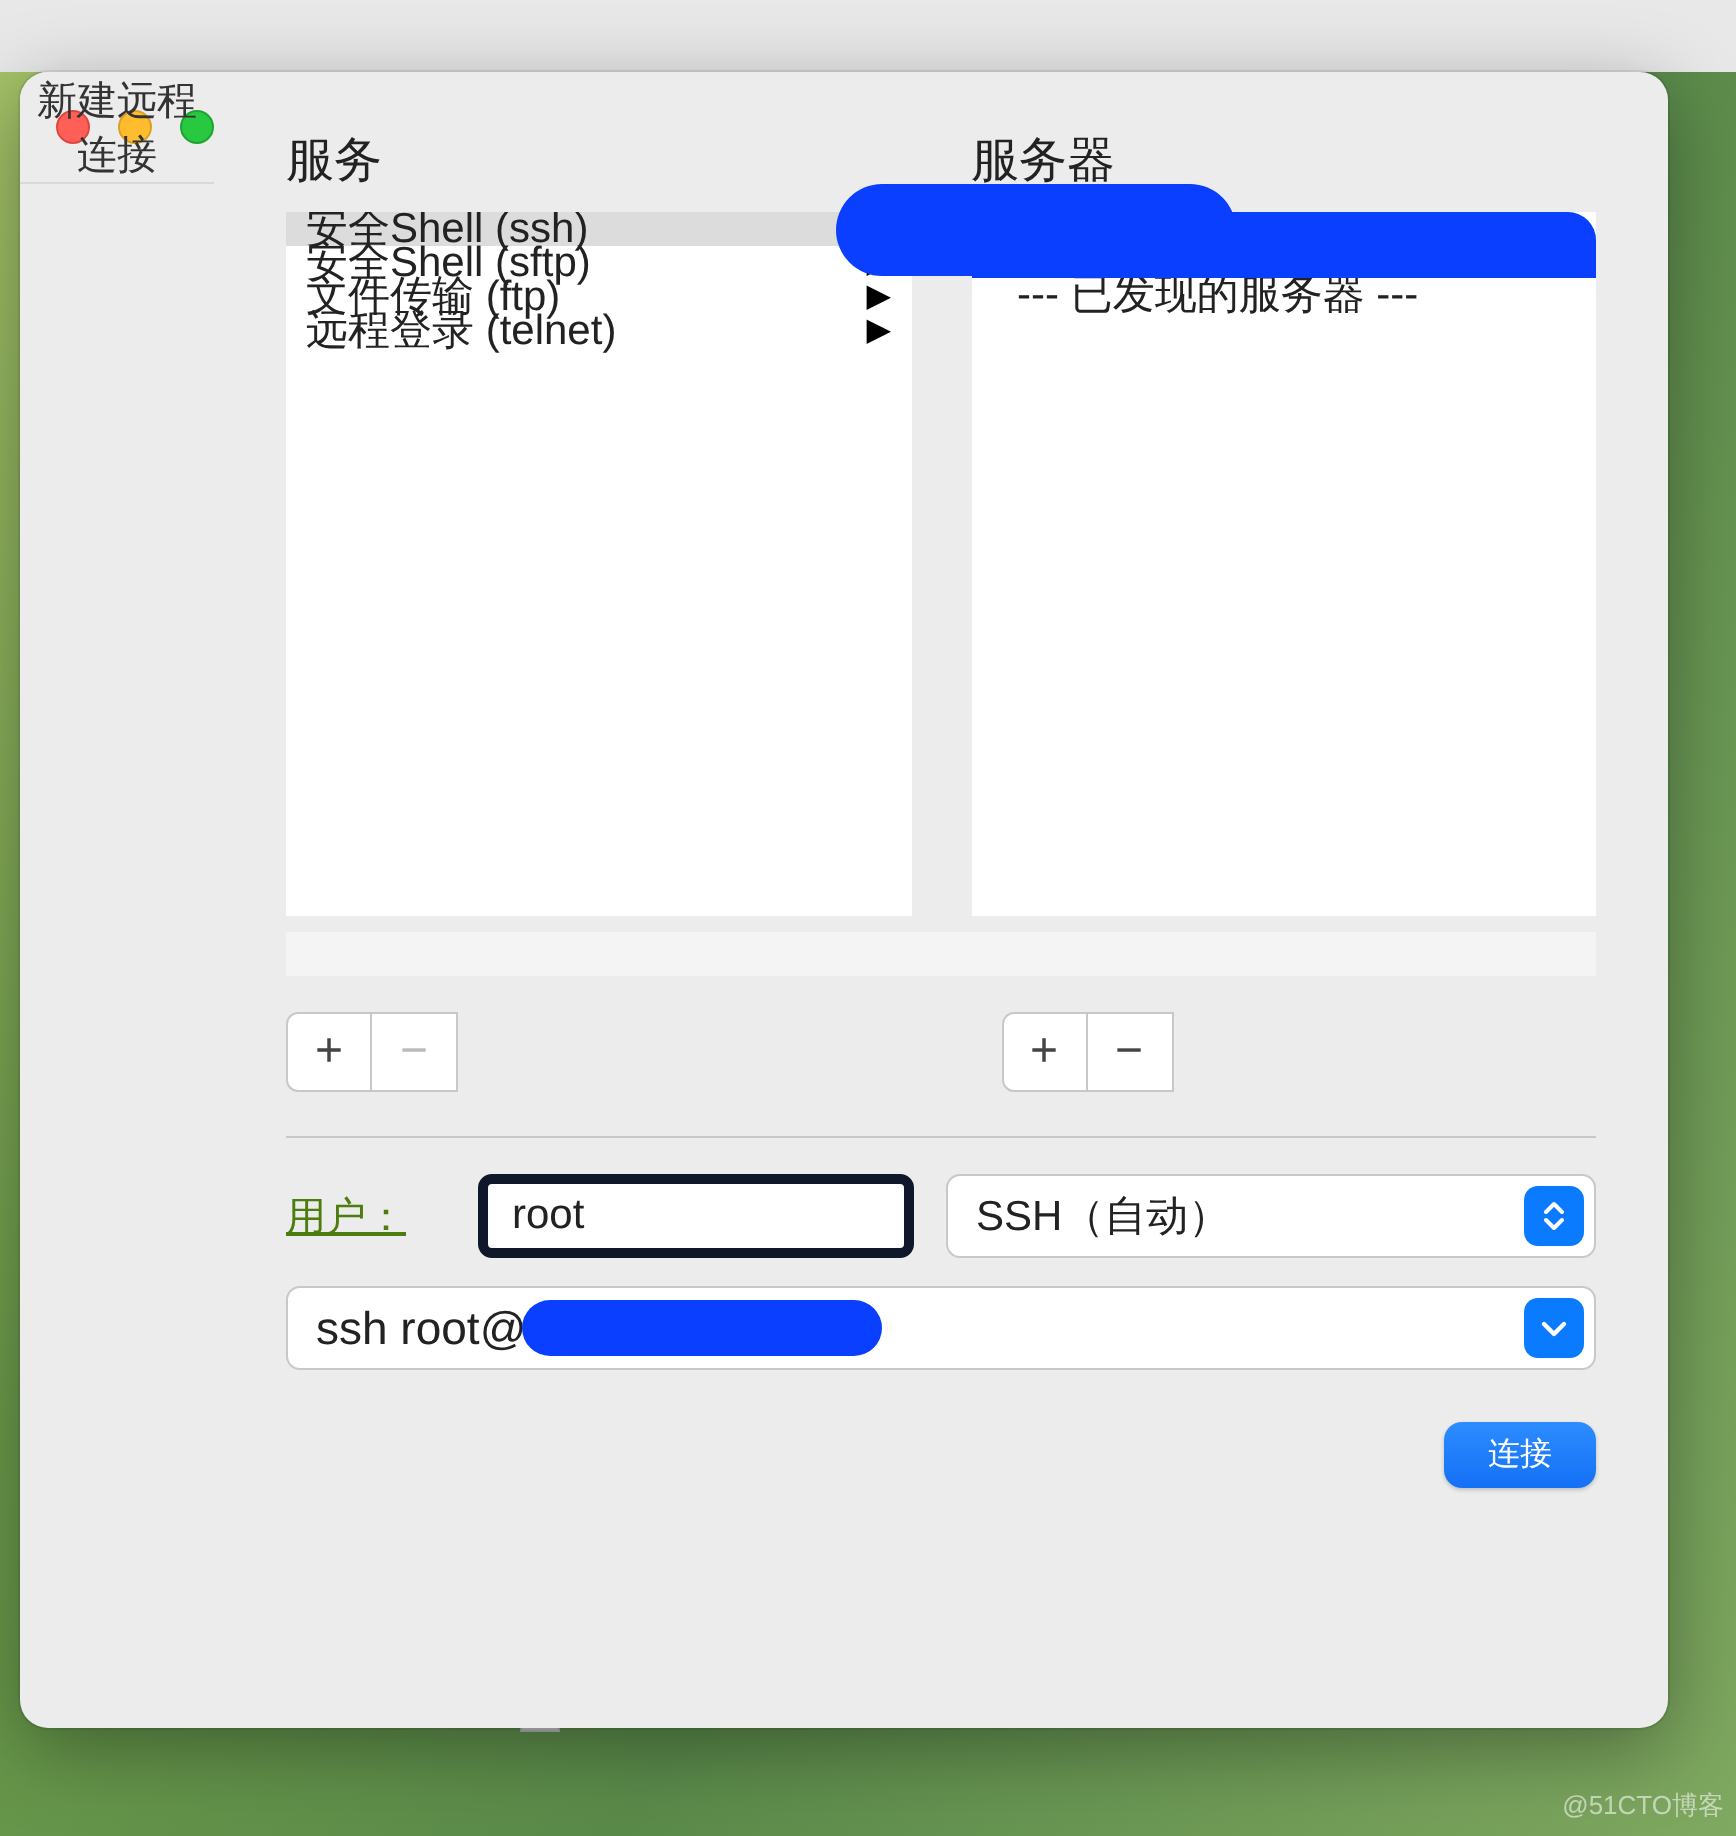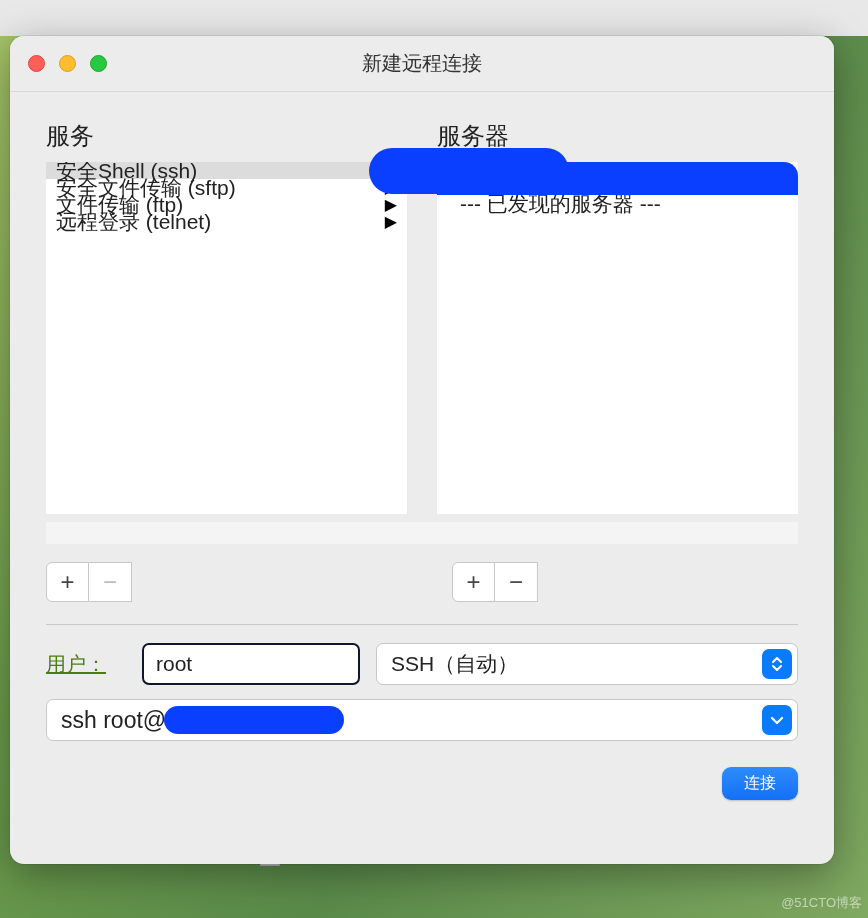--- a/index.html
+++ b/index.html
@@ -23,21 +23,21 @@
     position:absolute; right:6px; bottom:6px;
     color:rgba(255,255,255,0.55); font-size:13px;
   }
   .window {
     position:absolute;
     left:10px; top:36px;
     width:824px; height:828px;
     background:#ececec;
     border-radius:14px;
     box-shadow:0 10px 40px rgba(0,0,0,0.35),0 0 0 1px rgba(0,0,0,0.08);
-    display:flex; flex-direction:column;
+    display:flex; flex-direction:row;
   }
   .titlebar {
     height:56px;
     display:flex; align-items:center;
     position:relative;
     border-bottom:1px solid #d9d9d9;
     border-radius:14px 14px 0 0;
     background:#ececec;
   }
   .traffic { display:flex; gap:14px; margin-left:18px; }
@@ -116,21 +116,21 @@
   .divider {
     height:1px; background:#c8c8c8; margin:22px 0 18px 0;
   }
   .form-row {
     display:flex; align-items:center; gap:16px; margin-bottom:14px;
   }
   .form-label {
     font-size:20px; color:#4d7c0f; width:80px;text-decoration:underline;
   }
   .text-input {
-    height:42px; border:2px solid #0f172a; border-radius:7px;
+    height:42px; border:5px solid #0f172a; border-radius:7px;
     background:#fff; padding:0 12px; font-size:21px; color:#222;
     outline:none;
   }
   .user-input { width:218px; }
   .select-wrap {
     flex:1; position:relative;
     height:42px; border:1px solid #c8c8c8; border-radius:7px;
     background:#fff; display:flex; align-items:center;
     padding:0 42px 0 14px; font-size:21px; color:#222;
   }
@@ -190,21 +190,21 @@
 
     <div class="panels">
 
       <div class="panel">
         <div class="panel-header">服务</div>
         <div class="listbox">
           <div class="list-item selected">
             <span>安全Shell (ssh)</span>
           </div>
           <div class="list-item">
-            <span>安全文件传输 (sftp)</span>
+            <span>安全Shell (sftp)</span>
             <span class="arrow">▶</span>
           </div>
           <div class="list-item">
             <span>文件传输 (ftp)</span>
             <span class="arrow">▶</span>
           </div>
           <div class="list-item">
             <span>远程登录 (telnet)</span>
             <span class="arrow">▶</span>
           </div>

